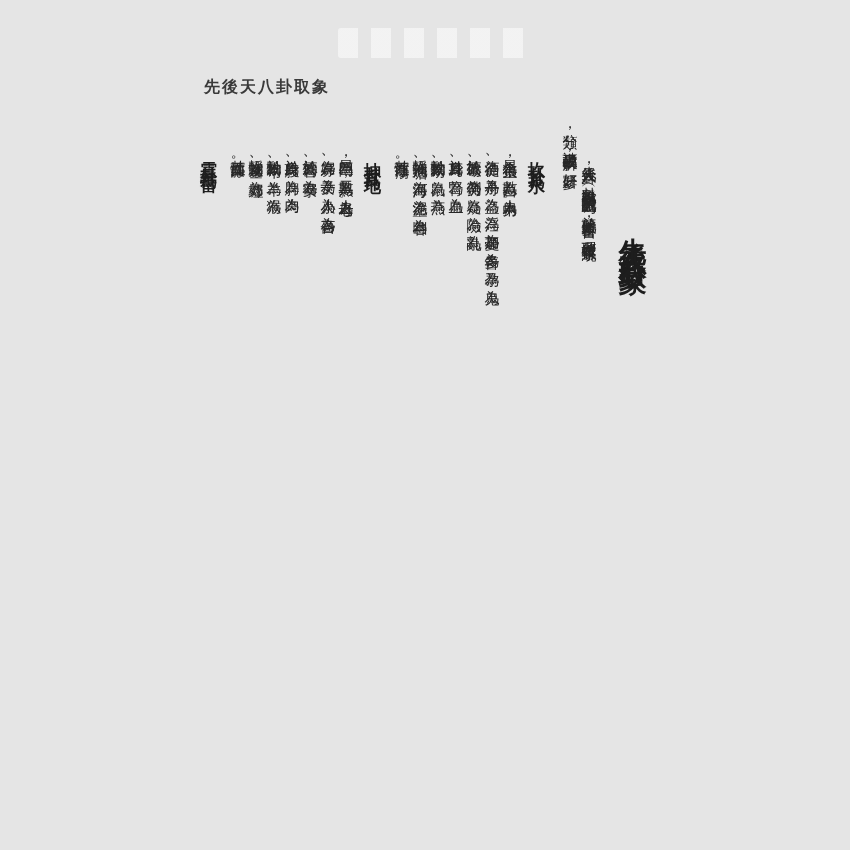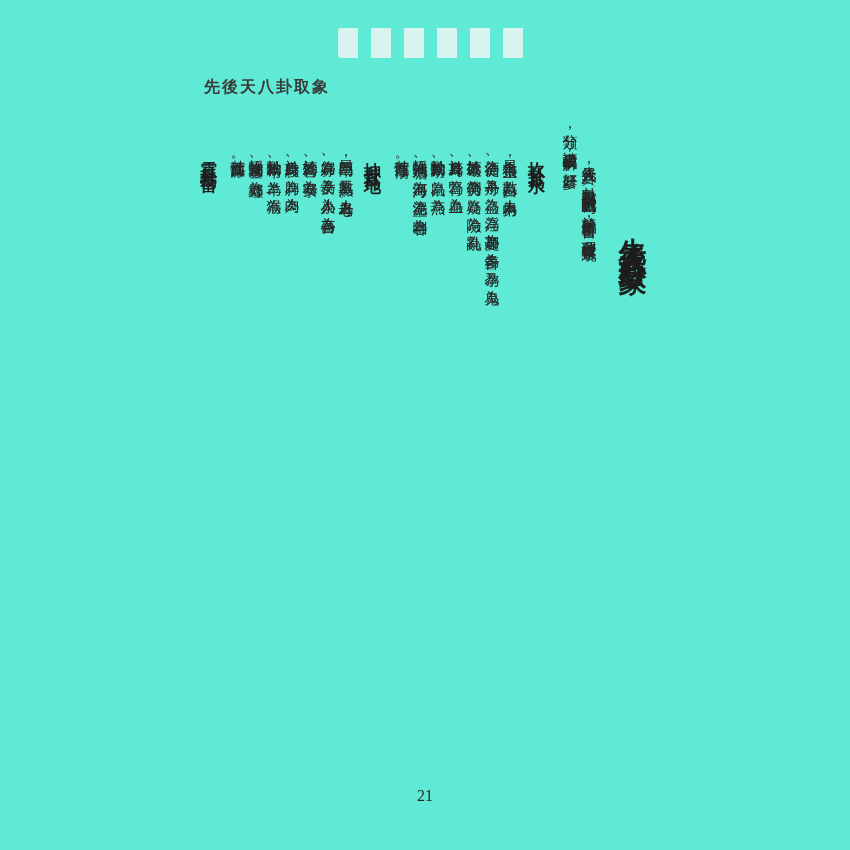--- a/index.html
+++ b/index.html
@@ -4,21 +4,21 @@
 <style>
   * { margin:0; padding:0; box-sizing:border-box; }
   html,body { width:850px; height:850px; }
   body {
     background:#ffffff;
     font-family:"Liberation Serif","DejaVu Serif",serif;
     color:#232323;
     position:relative;
     overflow:hidden;
   }
-  .page { position:absolute; inset:0; background:#5eead4;text-decoration:underline; }
+  .page { position:absolute; inset:0; background:#e5e5e5;text-decoration:underline; }
 
   
   .bleed {
     position:absolute; top:28px; left:338px; width:196px; height:30px;
     background:
       repeating-linear-gradient(90deg,#f6f6f6 0 20px, transparent 20px 33px);
     opacity:.8; border-radius:3px;
   }
 
   
@@ -87,14 +87,13 @@
     <div class="v-col">為寡婦、為女子、為小人、為吝嗇。</div>
     <div class="v-col">於德為智、為安寧。</div>
     <div class="v-col">於身為腹、為脾、為肉。</div>
     <div class="v-col">於動物為牛、為羊、為猴。</div>
     <div class="v-col">靜物為塚墓、為郊墟。</div>
     <div class="v-col gap-after">其性柔而靜。</div>
 
     <div class="v-header">震卦爲雷</div>
   </div>
 
-  <div class="page-number">21</div>
 </div>
 
 </body></html>

